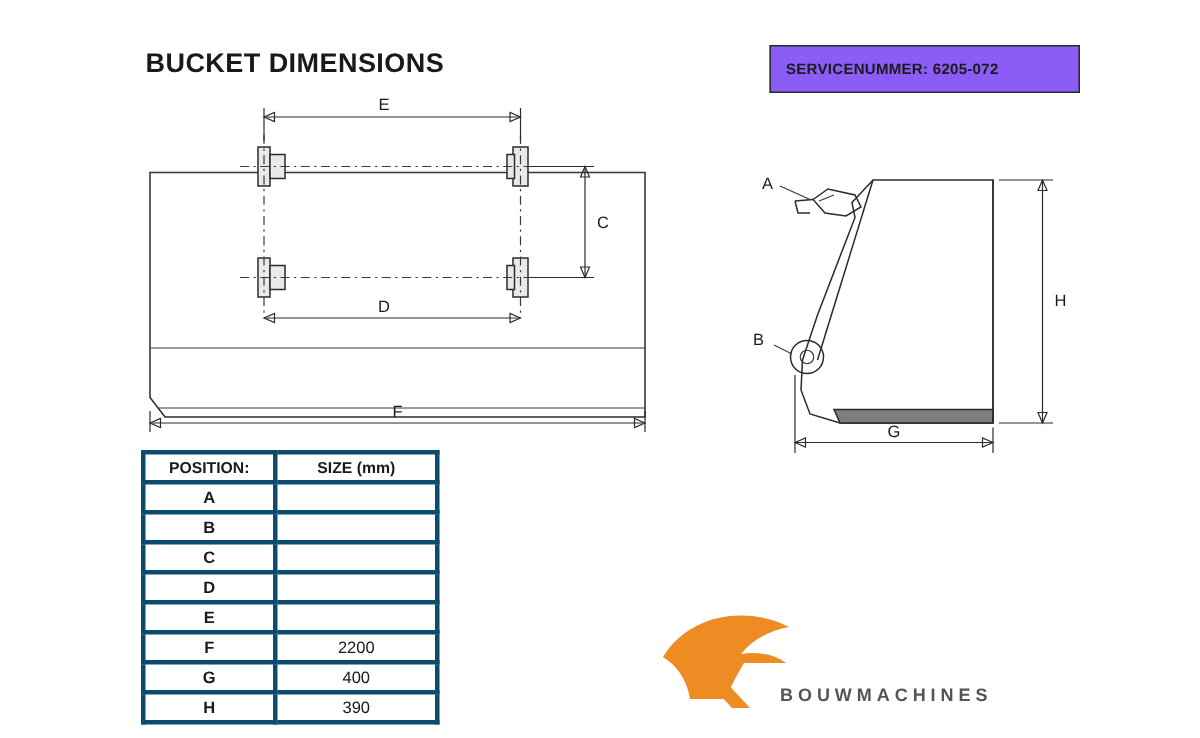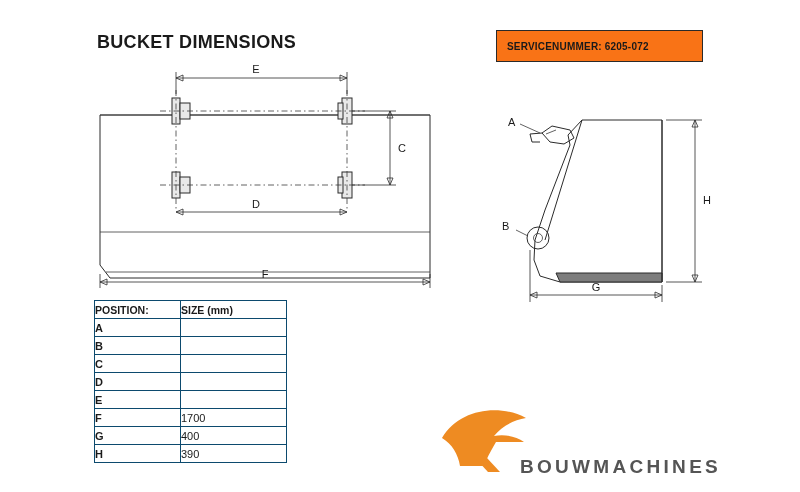--- a/index.html
+++ b/index.html
@@ -14,22 +14,22 @@
 
   
   #title{
     position:absolute;left:97px;top:32px;
     font-size:18px;font-weight:bold;color:#1a1a1a;
     letter-spacing:.3px;
   }
 
   
   #service-box{
-    position:absolute;left:496px;top:30px;width:205px;height:30px;
-    border:1px solid #2a2a2a;background:#f97316;
+    position:absolute;left:513px;top:30px;width:205px;height:30px;
+    border:1px solid #2a2a2a;background:#8b5cf6;
     display:flex;align-items:center;
   }
   #service-box .txt{
     font-size:10px;font-weight:bold;color:#1a1a1a;padding-left:10px;letter-spacing:.2px;
   }
 
   
   #front-view{position:absolute;left:80px;top:60px;width:380px;height:230px;}
   #side-view{position:absolute;left:490px;top:90px;width:250px;height:220px;}
 
@@ -40,41 +40,41 @@
   .dim{stroke:#2b2b2b;stroke-width:.8;fill:none;}
   .fillgrey{fill:#e9e9e9;stroke:#2b2b2b;stroke-width:1;}
   .filldark{fill:#7d7d7d;stroke:#2b2b2b;stroke-width:1;}
   .lbl{font-size:11px;fill:#1a1a1a;font-family:"Liberation Sans",sans-serif;}
 
   
   #dim-table{
     position:absolute;left:94px;top:300px;border-collapse:collapse;
   }
   #dim-table td,#dim-table th{
-    border:1px solid #0c4a6e;
+    border:3px solid #0c4a6e;
     font-size:11px;color:#1a1a1a;
-    text-align:left;
+    text-align:center;
     height:17px;
     font-weight:normal;
     padding:0;
   }
   #dim-table th{font-weight:bold;font-size:10.5px;}
   #dim-table .c1{width:85px;}
   #dim-table .c2{width:105px;}
   #dim-table td.pos{font-weight:bold;}
 
   
   #logo{position:absolute;left:430px;top:400px;width:310px;height:80px;}
   #logo-text{
     position:absolute;left:488px;top:420px;
     font-size:29px;font-weight:bold;color:#4a4a4a;letter-spacing:-.4px;
   }
   #logo-sub{
     position:absolute;left:520px;top:456px;
-    font-size:19px;font-weight:bold;color:#555;letter-spacing:3.3px;
+    font-size:12px;font-weight:bold;color:#555;letter-spacing:3.3px;
   }
 </style>
 </head>
 <body>
 
 <div class="page">
 
   <div id="title">BUCKET DIMENSIONS</div>
 
   <div id="service-box">
@@ -200,21 +200,21 @@
       <tr>
         <td class="pos">D</td>
         <td></td>
       </tr>
       <tr>
         <td class="pos">E</td>
         <td></td>
       </tr>
       <tr>
         <td class="pos">F</td>
-        <td>1700</td>
+        <td>2200</td>
       </tr>
       <tr>
         <td class="pos">G</td>
         <td>400</td>
       </tr>
       <tr>
         <td class="pos">H</td>
         <td>390</td>
       </tr>
     </tbody>

